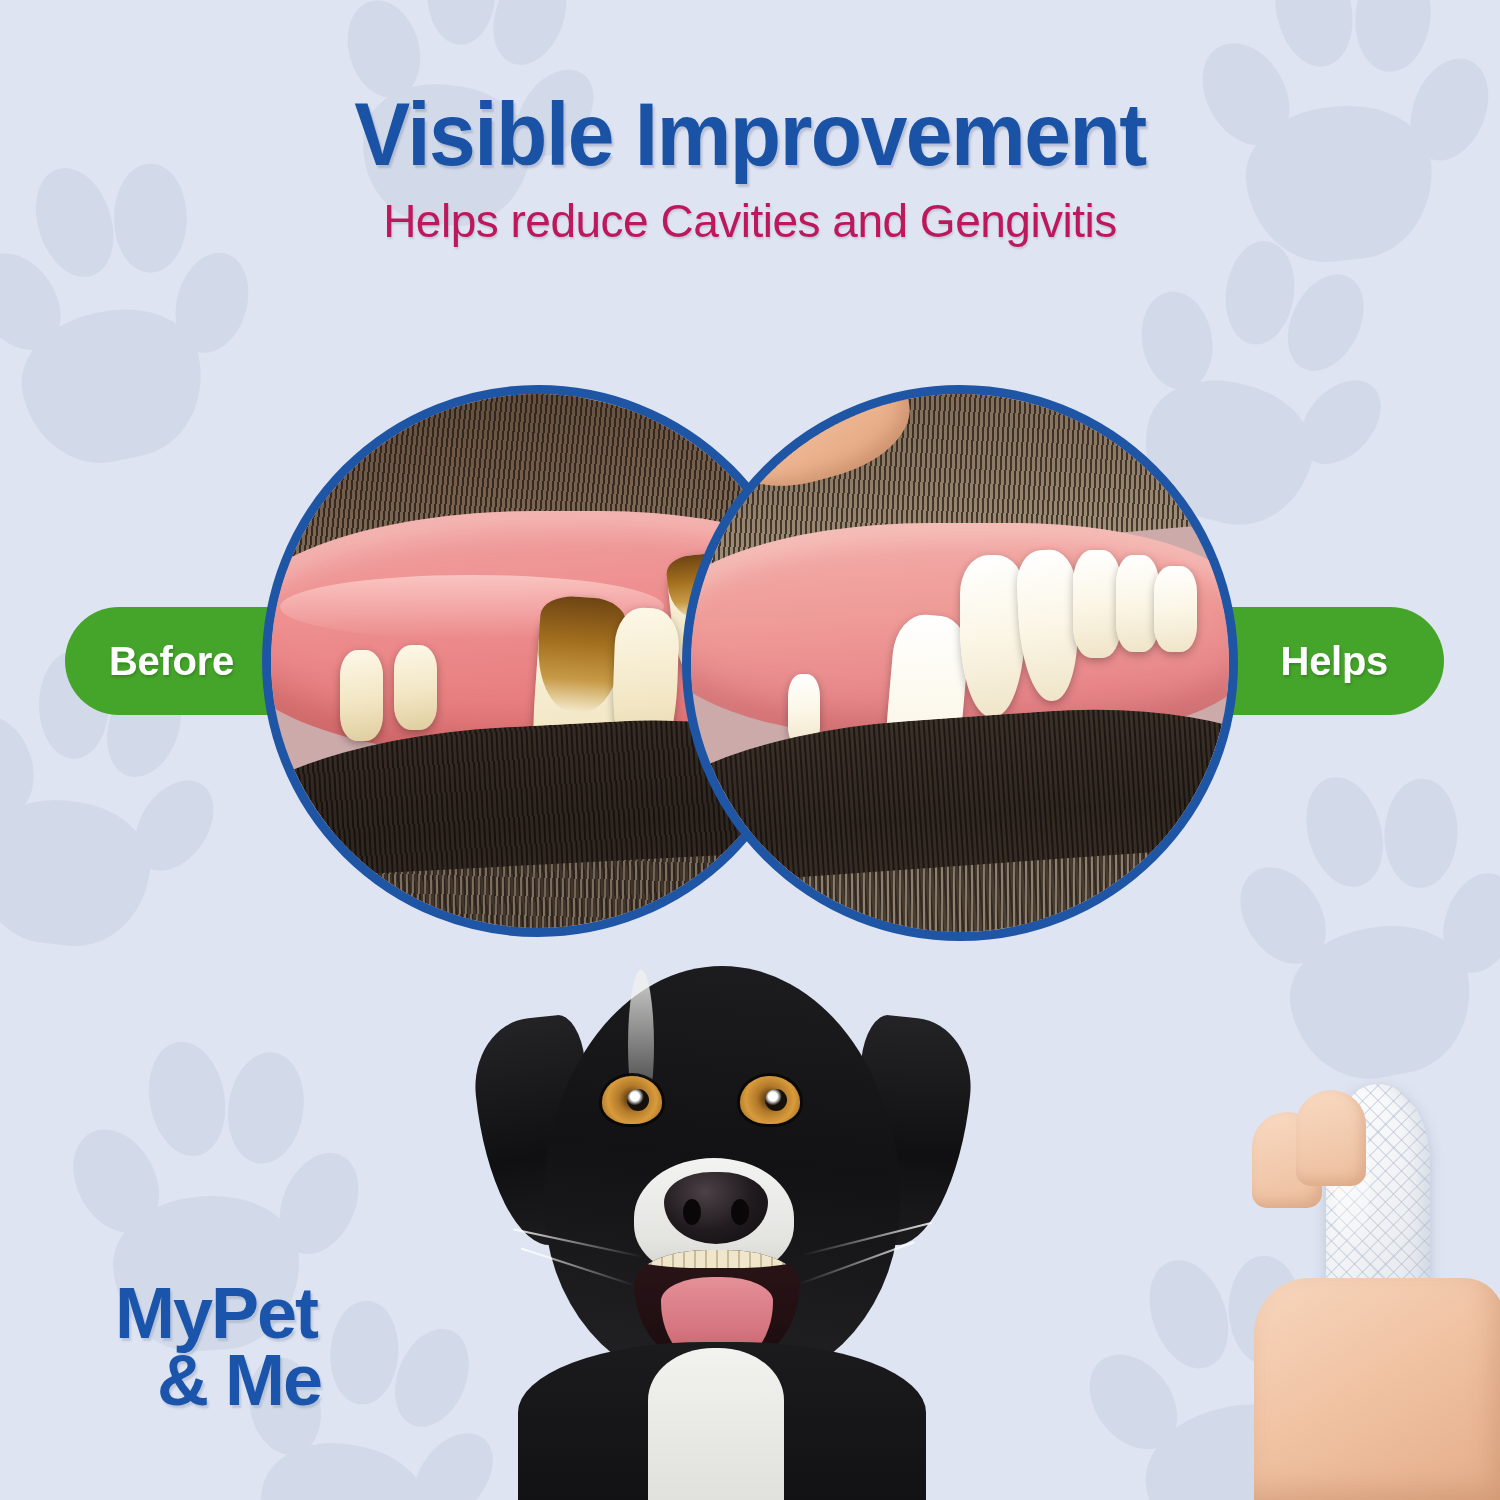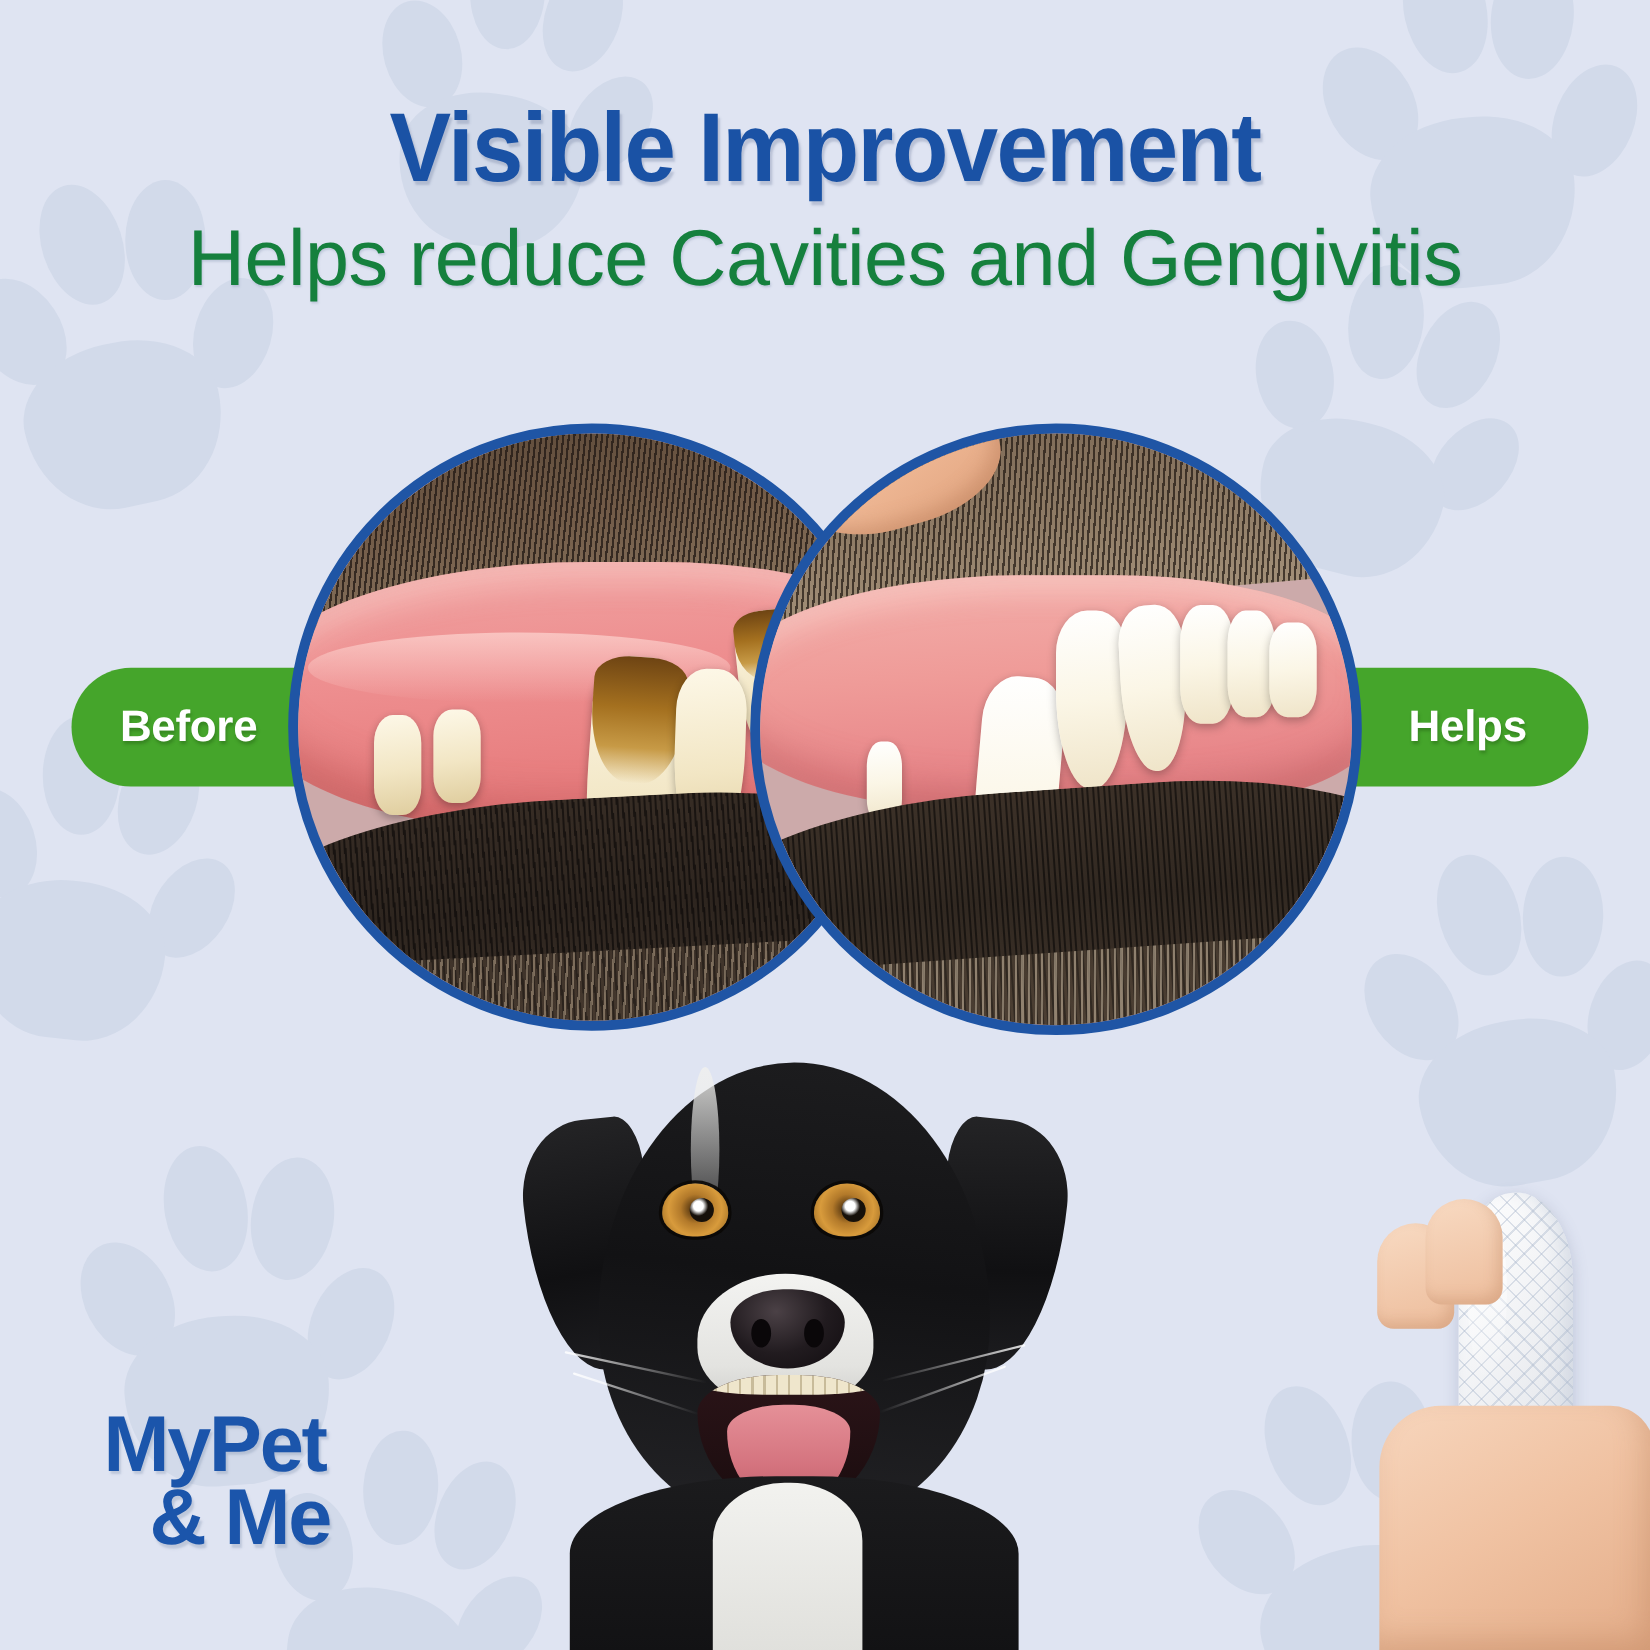--- a/index.html
+++ b/index.html
@@ -27,21 +27,21 @@
     text-align:center; z-index:6;
   }
   .headline {
     font-size:84px; font-weight:bold; color:#1a52a5;
     letter-spacing:-1.5px; line-height:1.02;
     text-shadow:2px 3px 2px rgba(120,135,165,0.38);
     transform:scaleY(1.06);
   }
   .subhead {
     margin-top:16px;
-    font-size:72px; font-weight:400; color:#15803d;
+    font-size:46px; font-weight:400; color:#be185d;
     letter-spacing:-0.5px;
     text-shadow:1px 2px 2px rgba(120,135,165,0.30);
   }
 
   
   .band { position:absolute; left:0; top:0; width:1280px; height:1500px; z-index:5; }
 
   .pill {
     position:absolute; top:607px; height:108px;
     background:#45a52b;
@@ -281,21 +281,21 @@
       repeating-linear-gradient(45deg, rgba(172,185,205,.40) 0 1.5px, rgba(172,185,205,0) 1.5px 11px),
       repeating-linear-gradient(-45deg, rgba(172,185,205,.40) 0 1.5px, rgba(172,185,205,0) 1.5px 11px);
   }
   .brush-cap:after {
     content:""; position:absolute; left:8%; top:6%; width:34%; height:62%;
     background:linear-gradient(160deg,rgba(255,255,255,.95),rgba(255,255,255,0));
     border-radius:50%;
   }
 
   
-  #brand-logo { position:absolute; left:94px; top:1282px; z-index:9; }
+  #brand-logo { position:absolute; left:115px; top:1282px; z-index:9; }
   .logo-line {
     color:#1b55ab; font-weight:bold; line-height:0.88;
     letter-spacing:-2px;
     text-shadow:2px 3px 2px rgba(130,145,175,.35);
   }
   .logo-l1 { font-size:72px; }
   .logo-l2 { font-size:72px; margin-left:42px; margin-top:4px; }
 </style>
 </head>
 <body>

